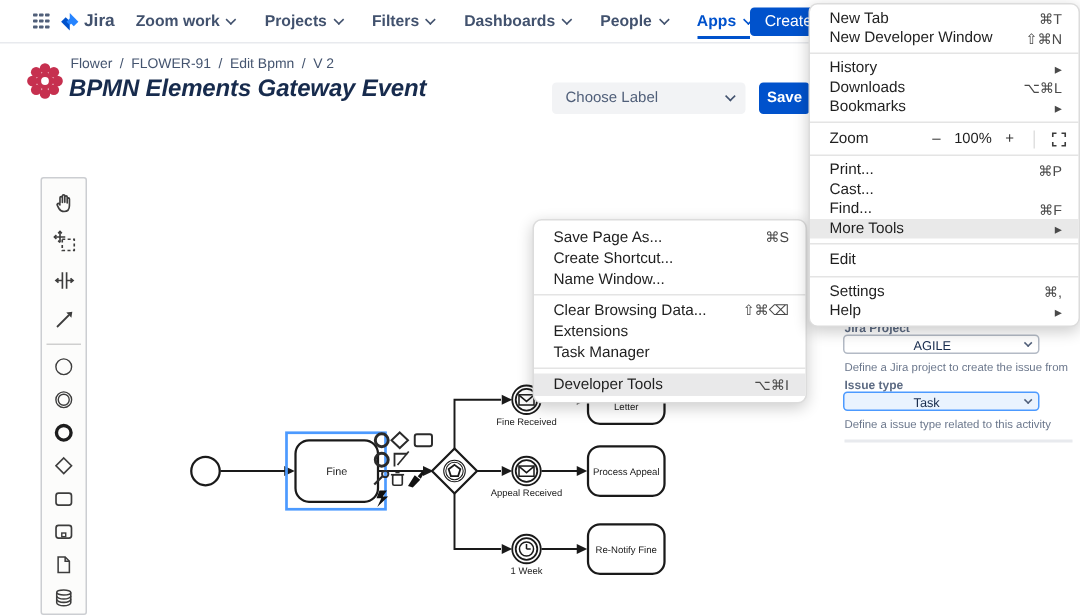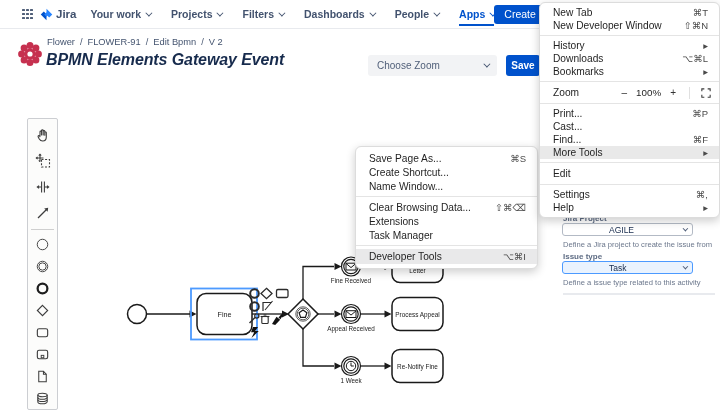--- a/index.html
+++ b/index.html
@@ -110,21 +110,21 @@
   <div class="logo">
     <svg width="13" height="13" viewBox="0 0 14 14">
       <path d="M7,0.8 L13.2,7 L9.9,10.3 L7,7.4 Z" fill="#2684FF"></path>
       <path d="M7,13.2 L0.8,7 L4.1,3.7 L7,6.6 Z" fill="#0052CC"></path>
       <path d="M7,4.6 L9.4,7 L7,9.4 L4.6,7 Z" fill="#2684FF"></path>
     </svg>
     <span class="logo-text">Jira</span>
   </div>
   <div class="nav-items">
     <div class="nav-item">
-      <span>Your work</span>
+      <span>Zoom work</span>
         <span class="chev"></span>
     </div>
     <div class="nav-item">
       <span>Projects</span>
         <span class="chev"></span>
     </div>
     <div class="nav-item">
       <span>Filters</span>
         <span class="chev"></span>
     </div>
@@ -167,21 +167,21 @@
   <span class="bsep">/</span>
   <span>FLOWER-91</span>
   <span class="bsep">/</span>
   <span>Edit Bpmn</span>
   <span class="bsep">/</span>
   <span>V 2</span>
 </div>
 <div class="page-title">BPMN Elements Gateway Event</div>
 
 <div class="choose-label">
-  <span class="lbl">Choose Zoom</span>
+  <span class="lbl">Choose Label</span>
   <span class="chev"></span>
 </div>
 <button class="save-btn">Save</button>
 
 <svg class="canvas-svg" width="545" height="320" viewBox="0 0 545 320">
 
   <g stroke="#1a1a1a" stroke-width="1.3" fill="none">
     <line x1="147" y1="224" x2="190" y2="224"></line>
     <line x1="252" y1="224" x2="282" y2="224"></line>
     <polyline points="303,209 303,176.5 334,176.5"></polyline>

